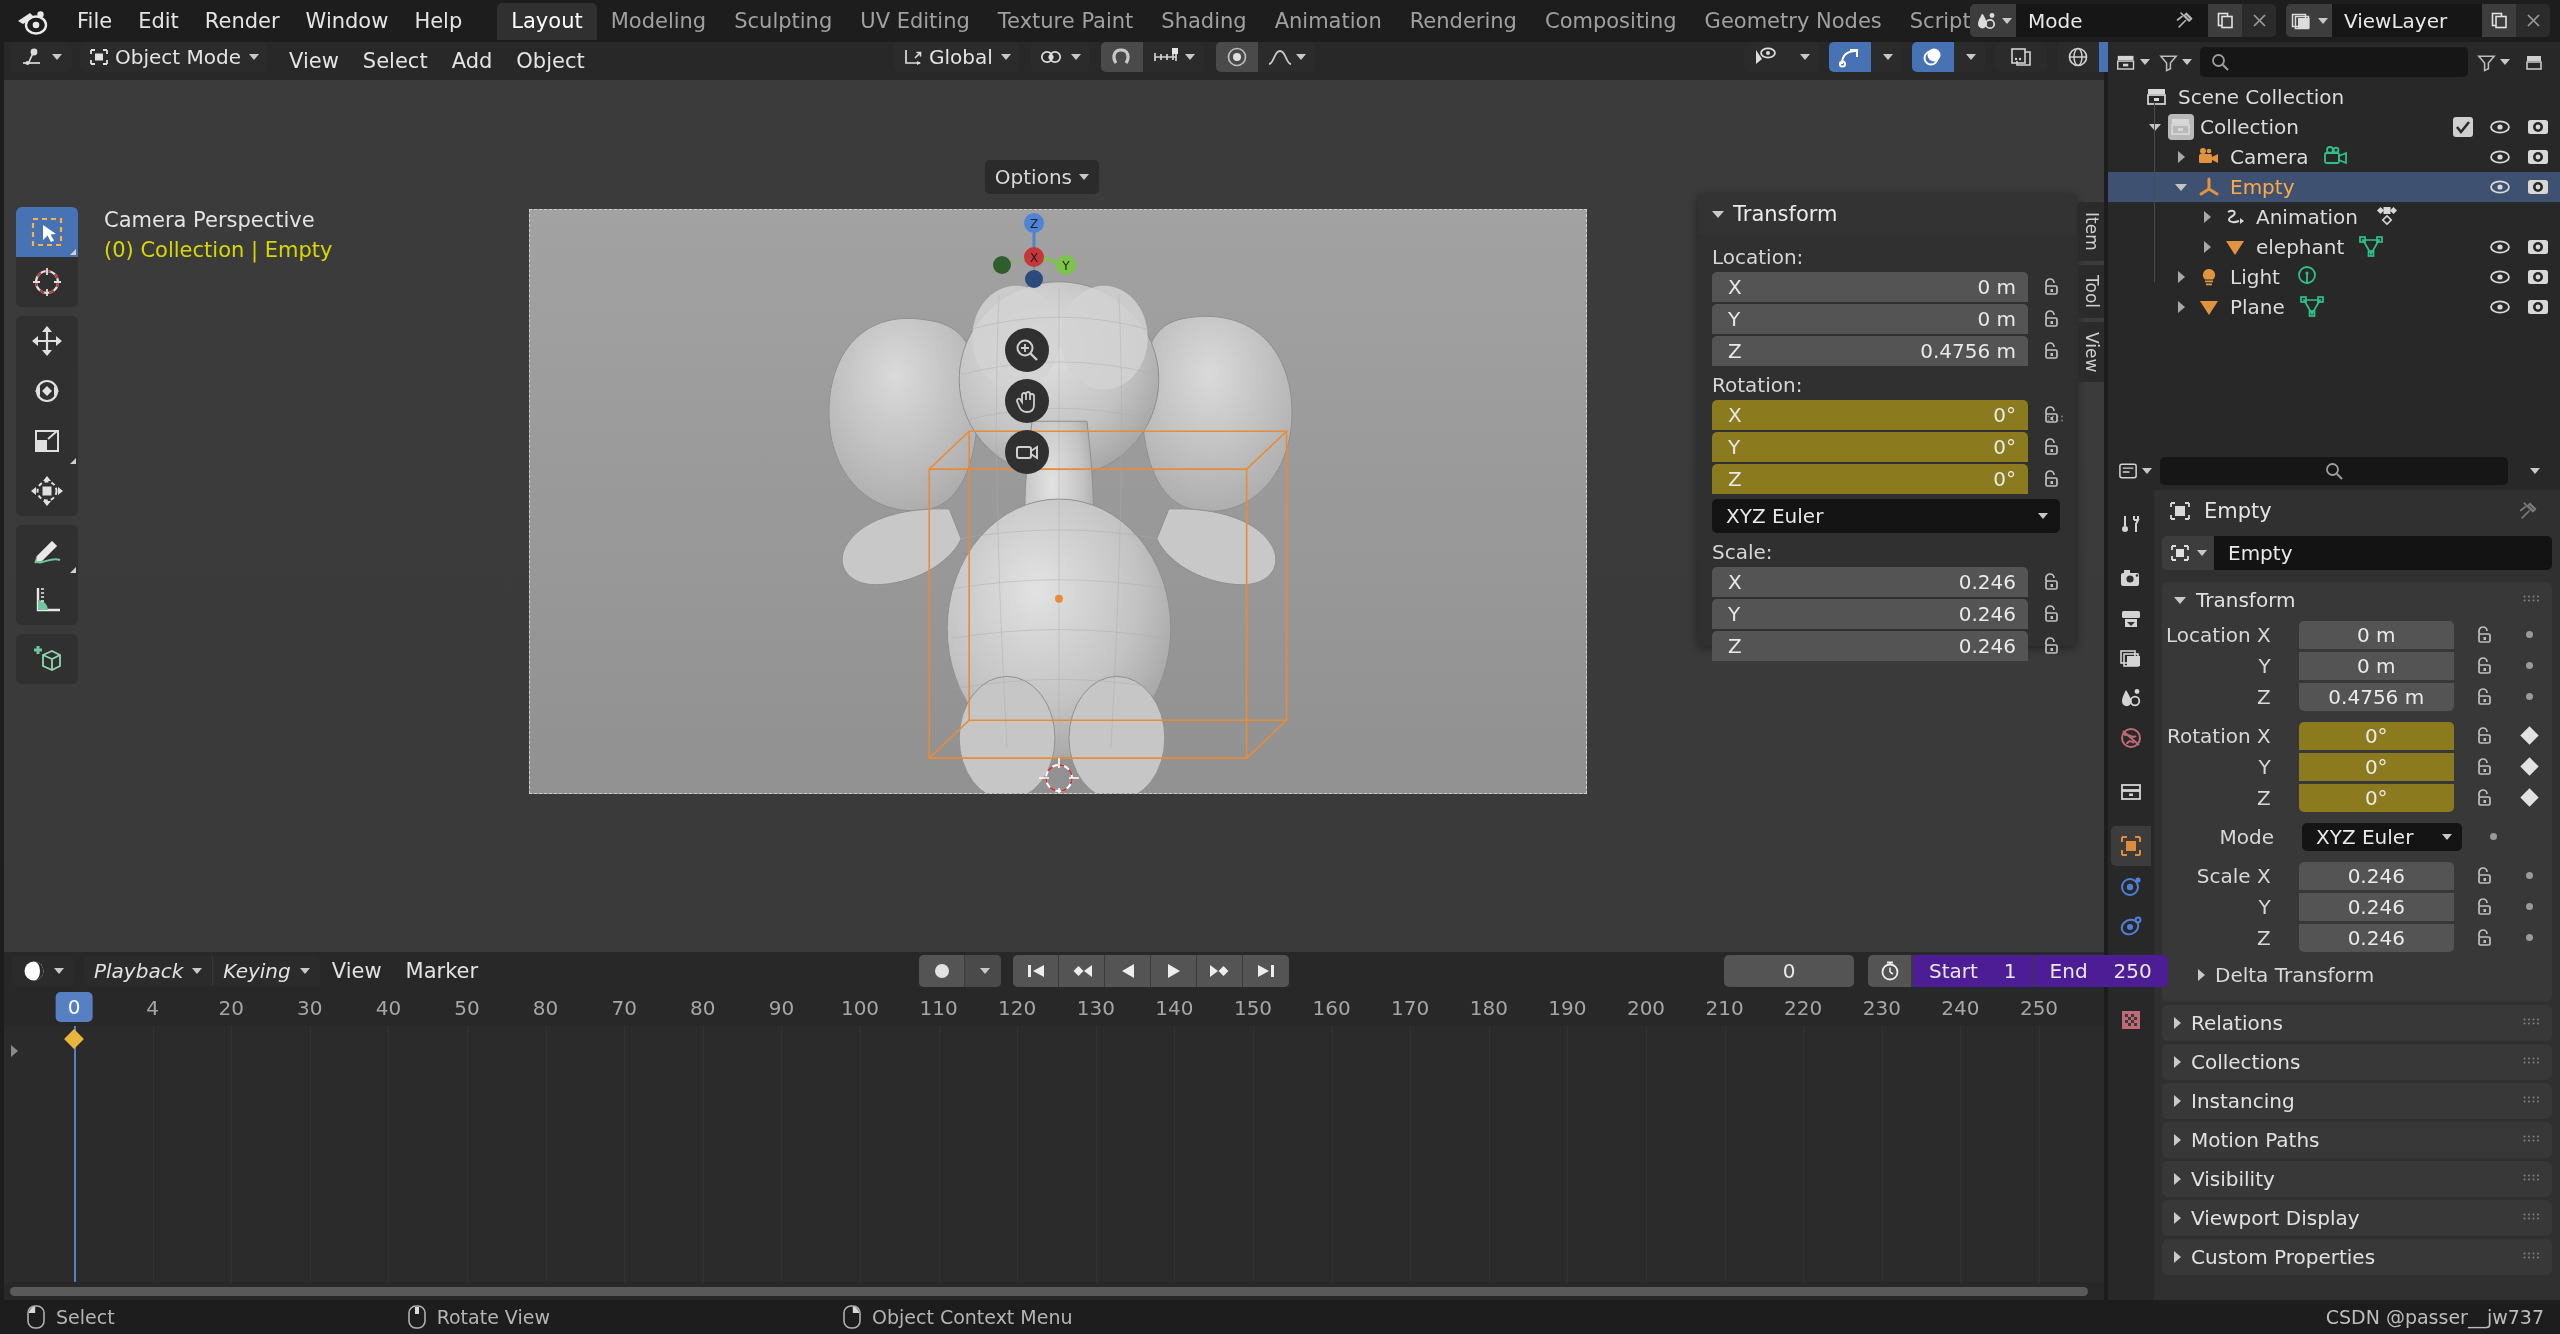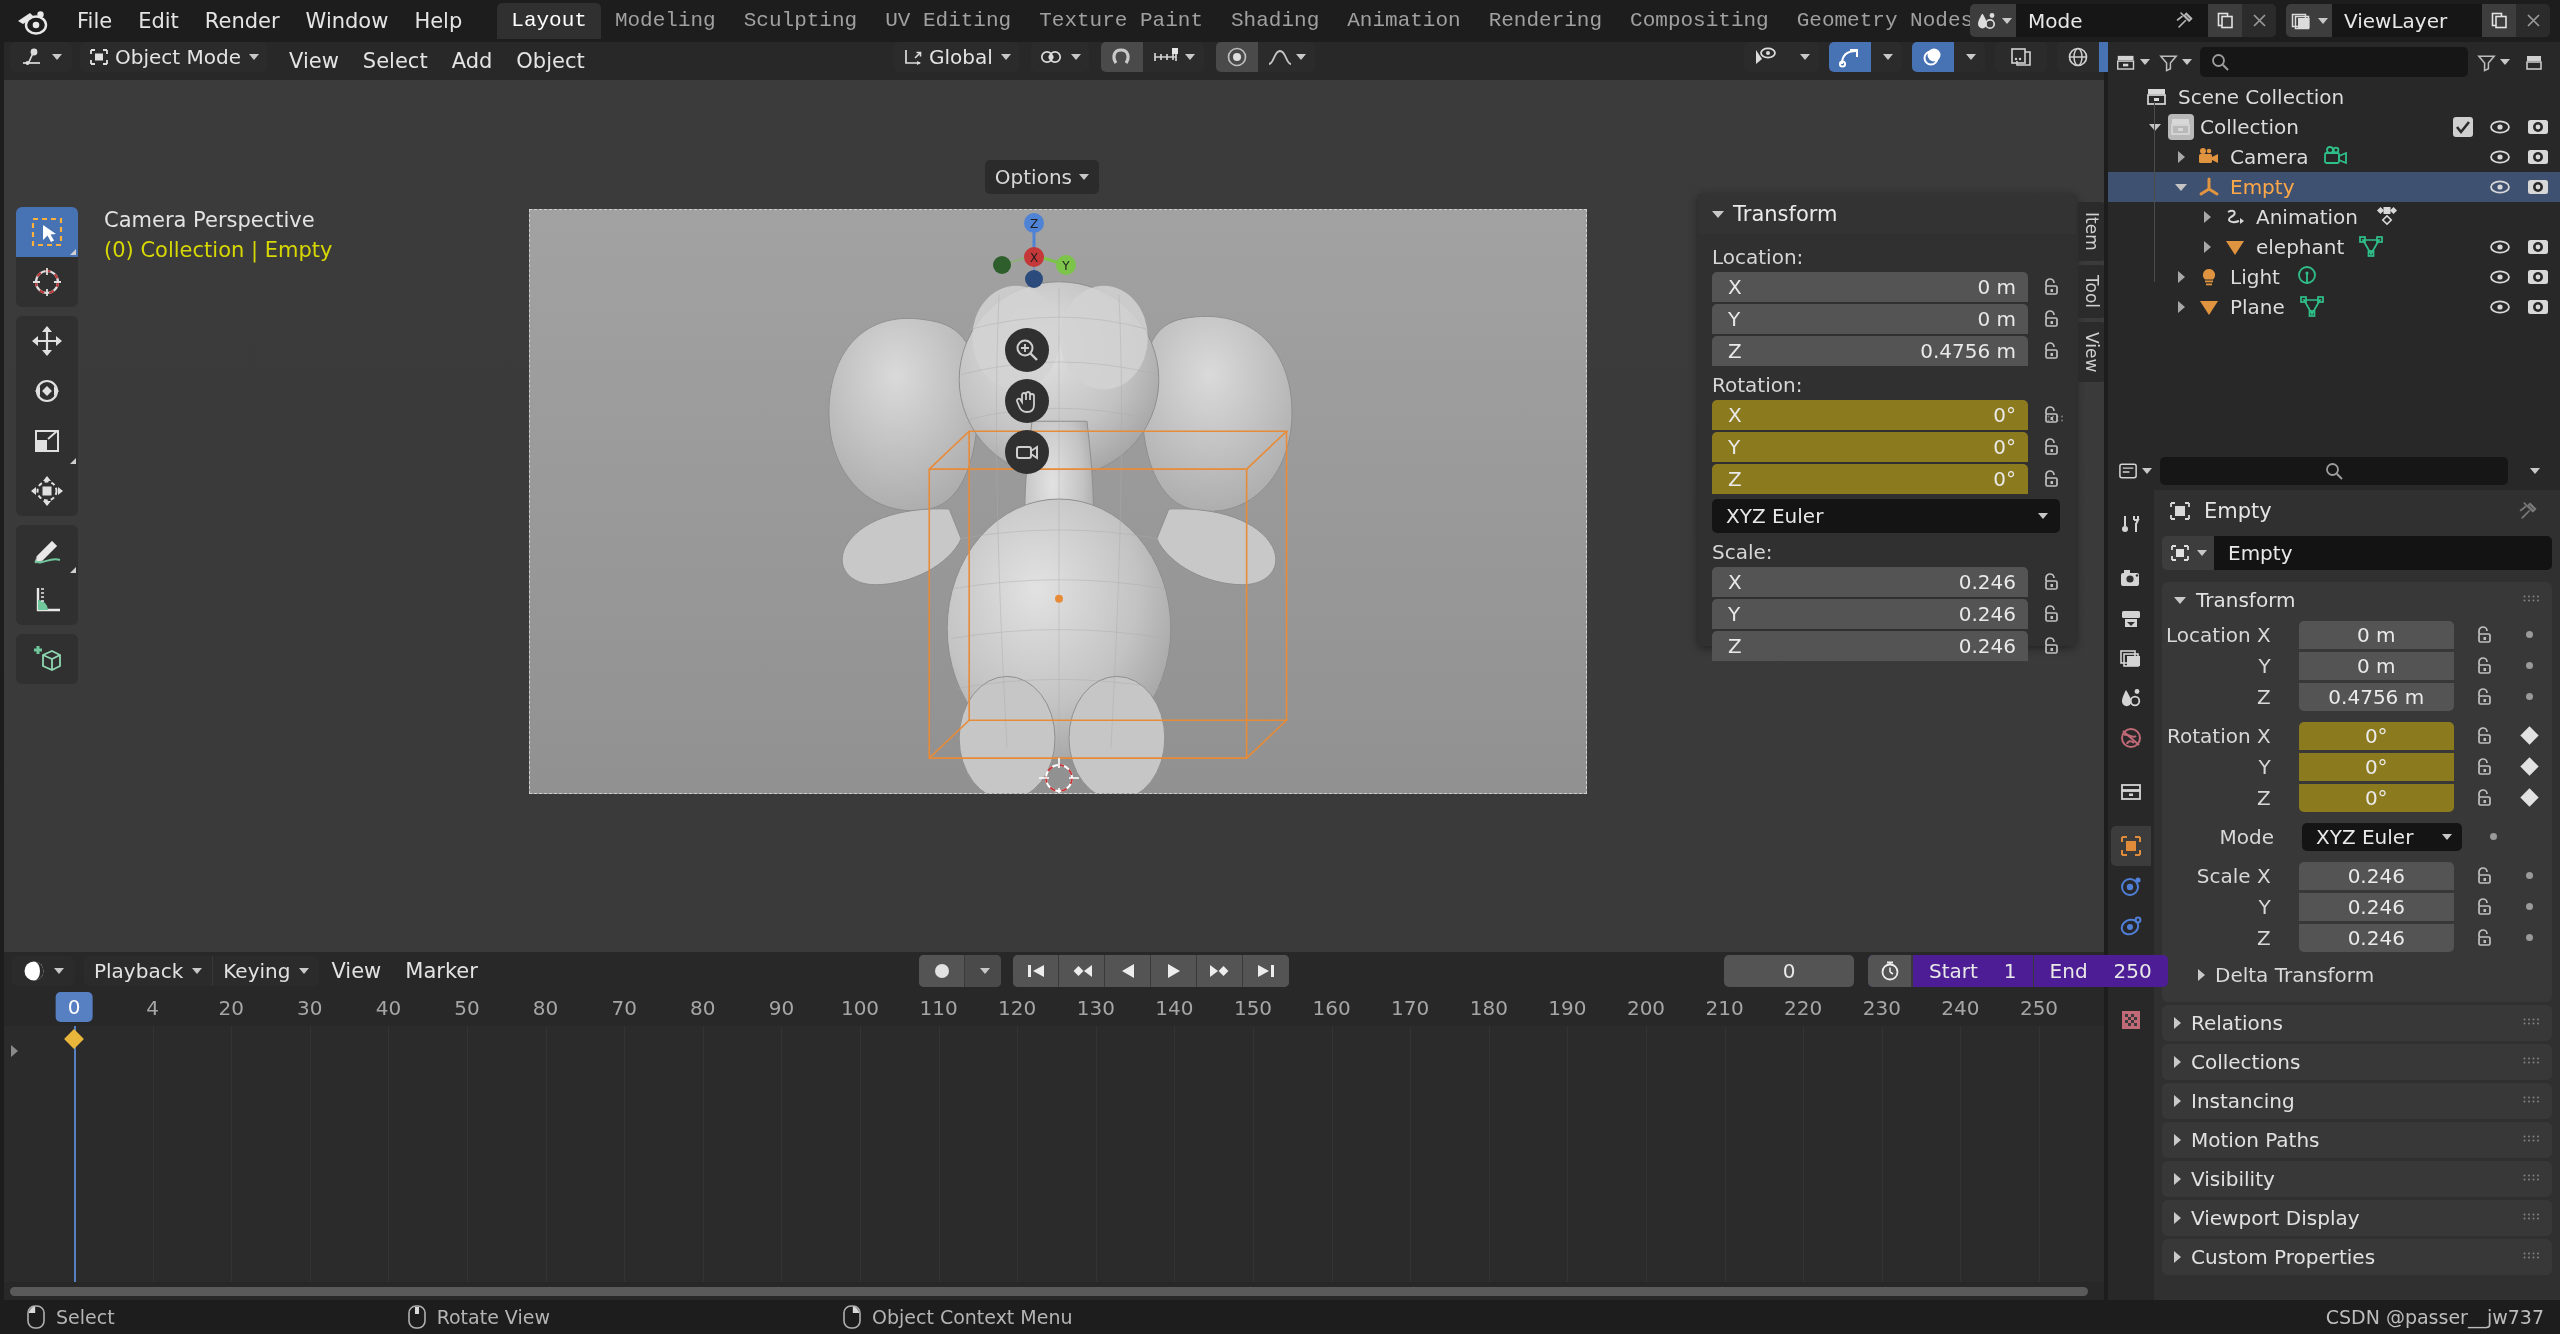--- a/index.html
+++ b/index.html
@@ -7,21 +7,21 @@
     font-family:"DejaVu Sans", sans-serif; color:#e6e6e6; }
   body { font-size:21px; -webkit-font-smoothing:antialiased; }
 
   
   #topbar { position:absolute; left:0; top:0; width:2560px; height:42px;
     background:#1d1d1d; display:flex; align-items:center; }
   .blender-logo { width:34px; height:30px; margin:0 14px 0 16px; position:relative; }
   .blender-logo svg { display:block; }
   .menu-item { padding:4px 13px; color:#e4e4e4; font-size:21px; line-height:24px;
     border-radius:4px; white-space:nowrap; }
-  .wstabs { display:flex; align-items:center; margin-left:22px; gap:0px;font-family:Liberation Mono, monospace; }
+  .wstabs { display:flex; align-items:center; margin-left:22px; gap:0px; }
   .wstab { padding:6px 14px 7px; color:#a0a0a0; font-size:21px; border-radius:5px 5px 0 0;
     white-space:nowrap; }
   .wstab.active { background:#303030; color:#ffffff; }
   .wstab-plus { color:#b9b9b9; font-size:24px; padding:2px 12px 4px; }
 
   #topbar-right { position:absolute; right:10px; top:4px; display:flex; align-items:center; gap:10px; }
   .idblock { display:flex; align-items:center; height:33px; border-radius:5px; overflow:hidden;
     background:#2b2b2b; }
   .idblock .idicon { width:46px; height:33px; background:#3d3d3d; display:flex;
     align-items:center; justify-content:center; gap:2px; }
@@ -174,21 +174,21 @@
   .pr-diamond { width:13px;height:13px;background:#e2e2e2; transform:rotate(45deg); }
   .grip { position:absolute; right:12px; top:50%; transform:translateY(-50%);
      width:17px; height:11px; opacity:.55; }
 
   
   #timeline { position:absolute; left:4px; top:952px; width:2100px; height:348px;
      background:#282828; }
   #tl-header { height:38px; display:flex; align-items:center; padding-left:8px; gap:0; }
   .tl-menu { color:#e2e2e2; font-size:21px; padding:4px 12px; }
   .tl-grpbox { display:flex; align-items:center; height:30px; background:#2b2b2b;
-     border-radius:5px; overflow:hidden; }
+     border-radius:5px; overflow:hidden;font-style:italic; }
   .tl-seg { height:30px; display:flex; align-items:center; padding:0 10px; gap:6px;
      color:#e2e2e2; font-size:20px; }
   .tl-playgrp { display:flex; align-items:center; height:32px; border-radius:5px;
      overflow:hidden; background:#545454; }
   .tl-playbtn { width:46px; height:32px; display:flex; align-items:center;
      justify-content:center; background:#545454; border-right:1px solid #3a3a3a; }
   .tl-frame { height:32px; background:#545454; border-radius:5px; display:flex;
      align-items:center; justify-content:center; width:130px; color:#e8e8e8; font-size:20px; }
   .tl-range { display:flex; align-items:center; height:32px; border-radius:5px;
      overflow:hidden; background:#4c1d95; }

